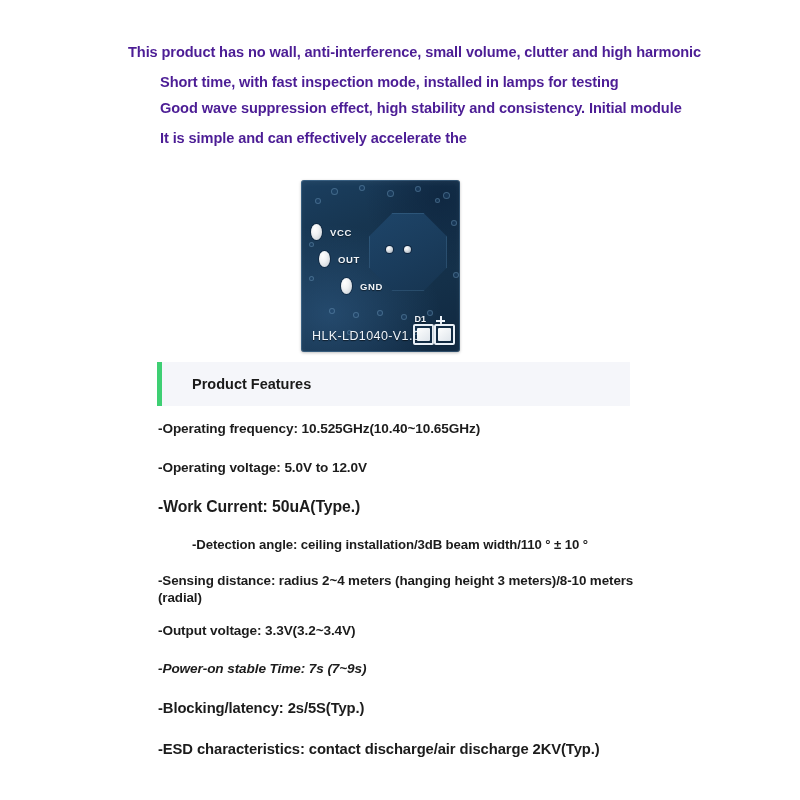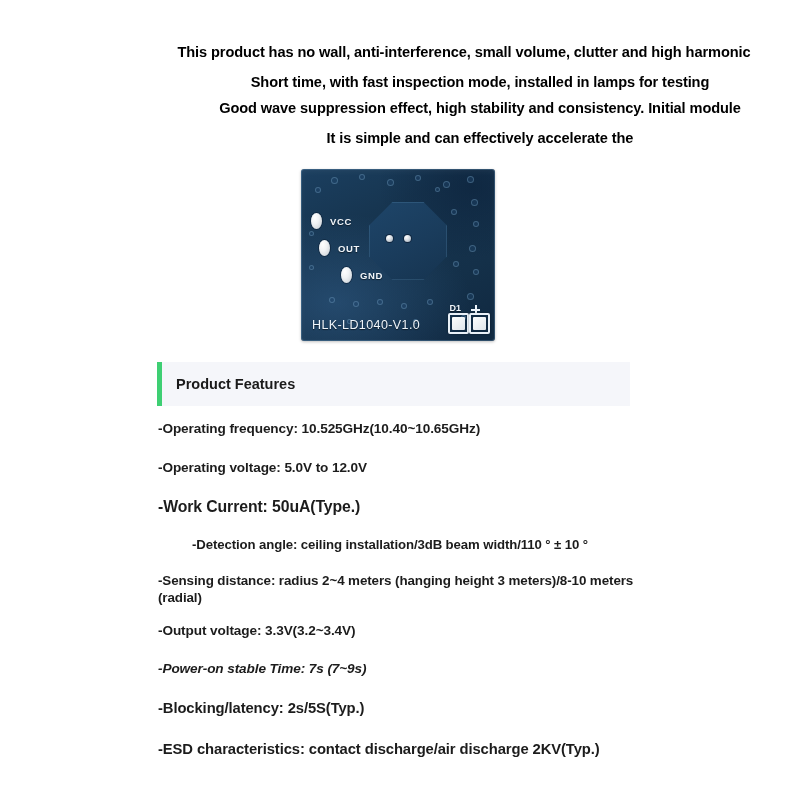--- a/index.html
+++ b/index.html
@@ -19,37 +19,36 @@
   
   #intro {
     position: absolute;
     top: 44px;
     left: 0;
     width: 800px;
   }
   .intro-line {
     font-size: 14.6px;
     font-weight: 700;
-    color: #000000;
+    color: #4c1d95;
     letter-spacing: -0.1px;
     white-space: nowrap;
-    text-align: center;
   }
   .intro-line.l1 { margin-left: 128px; margin-bottom: 14px; }
   .intro-line.l2 { margin-left: 160px; margin-bottom: 14px; }
   .intro-line.l3 { margin-left: 160px; margin-bottom: 10px; }
   .intro-line.l4 { margin-left: 160px; margin-bottom: 1px; }
   .intro-line.l5 { margin-left: 160px; }
 
   
   #pcb-figure {
     position: absolute;
     left: 301px;
-    top: 169px;
-    width: 194px;
+    top: 180px;
+    width: 159px;
     height: 172px;
     text-decoration: underline;
   }
   #pcb-board {
     position: absolute;
     inset: 0;
     border-radius: 3px;
     background:
       radial-gradient(ellipse 120% 90% at 18% 78%, rgba(60,110,160,0.40) 0%, rgba(60,110,160,0.0) 58%),
       radial-gradient(ellipse 80% 70% at 88% 10%, rgba(10,30,55,0.55) 0%, rgba(10,30,55,0) 60%),
@@ -176,20 +175,21 @@
   
   #features-header {
     position: absolute;
     left: 157px;
     top: 362px;
     width: 473px;
     height: 44px;
     background: #f5f6fa;
     display: flex;
     align-items: center;
+    gap: 16px;
   }
   #features-accent-bar {
     width: 5px;
     height: 44px;
     background: #3ecf73;
     flex: none;
   }
   #features-title {
     margin-left: 14px;
     font-size: 14.5px;

